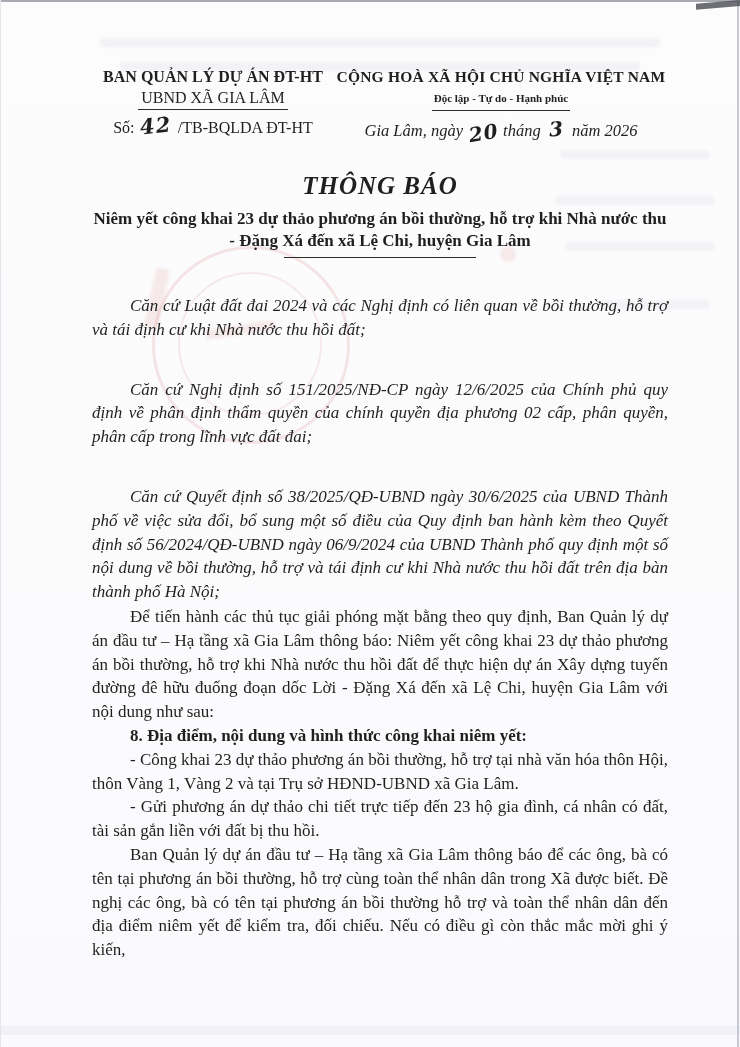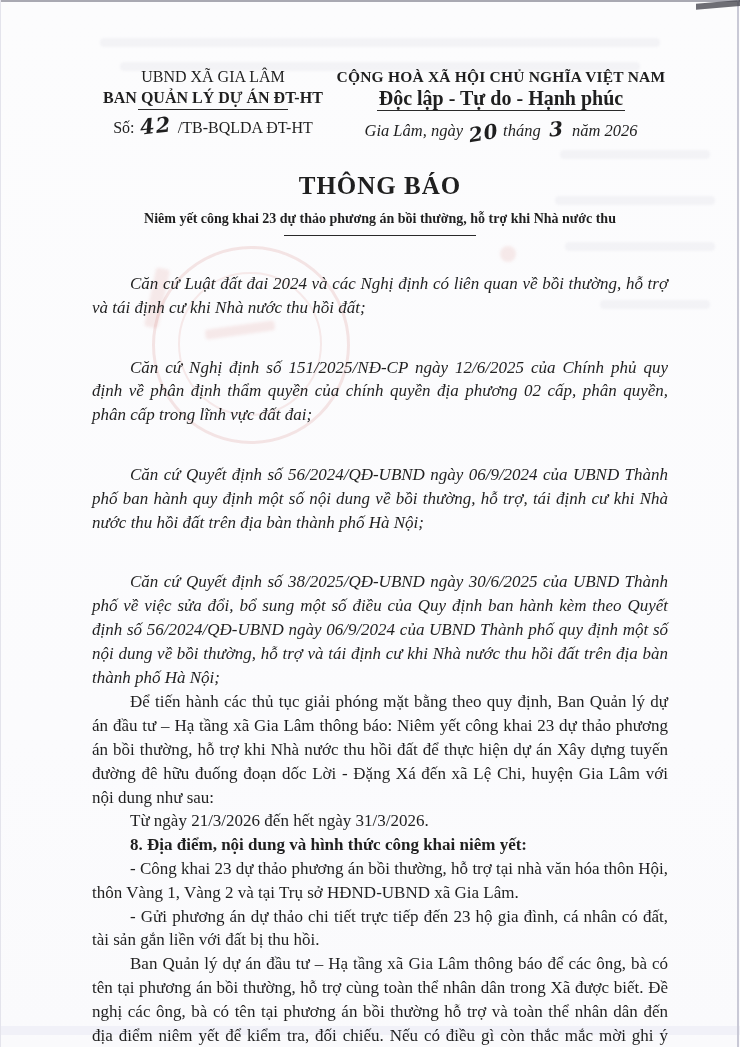--- a/index.html
+++ b/index.html
@@ -35,29 +35,29 @@
   .s3{left:500px;top:246px;width:16px;height:16px;border-radius:50%;}
   
   .content{position:relative;z-index:1;}
   .hdr{display:flex;width:100%;}
   .hdr-left{flex:0 0 42%;text-align:center;}
   .hdr-right{flex:0 0 58%;text-align:center;}
   .hdr-line{font-size:16px;line-height:21px;}
   .b{font-weight:bold;}
   .rule-sm{height:0;border-top:1.5px solid #2a2a2a;width:150px;margin:1px auto 2px;}
   .doc-number{font-size:16px;margin-top:3px;white-space:nowrap;}
-  .motto{font-size:20px;line-height:22px;font-weight:bold;display:inline-block;border-bottom:1.5px solid #2a2a2a;padding:0 2px 1px;}
+  .motto{font-size:11px;line-height:22px;font-weight:bold;display:inline-block;border-bottom:1.5px solid #2a2a2a;padding:0 2px 1px;}
   .nation{font-size:15.5px;line-height:21px;font-weight:bold;letter-spacing:.2px;}
   .date-line{font-style:italic;font-size:16.5px;margin-top:6px;white-space:nowrap;}
   .hand{display:inline-block;font-family:"DejaVu Serif",serif;font-style:italic;font-weight:600;font-size:20px;transform:rotate(-7deg);letter-spacing:1px;}
   .hand-day{transform:rotate(-9deg) translateY(4px);margin:0 1px;}
   .hand-month{transform:rotate(-4deg);margin:0 4px;}
   .hand-num{font-size:21px;margin:0 3px 0 1px;transform:rotate(-6deg);}
-  .title{font-size:25px;font-weight:bold;text-align:center;letter-spacing:1px;margin-top:30px;line-height:30px;}
-  .subtitle{font-weight:bold;font-size:14px;line-height:22px;text-align:center;margin-top:7px;}
+  .title{font-size:25px;font-weight:bold;text-align:center;letter-spacing:1px;margin-top:30px;line-height:30px;font-style:italic;}
+  .subtitle{font-weight:bold;font-size:17px;line-height:22px;text-align:center;margin-top:7px;}
   .sub-rule{height:0;border-top:1.6px solid #2a2a2a;width:192px;margin:5px auto 0;}
   .docbody{margin-top:13px;}
   .docbody p{margin:0;font-size:17px;line-height:23.8px;text-align:justify;text-indent:38px;}
   .docbody p.it{font-style:italic;margin-top:36px;}
   .docbody p.bh{font-weight:bold;text-align:left;}
   .docbody p.sp{margin-top:1px;}
 </style>
 </head>
 <body>
 
@@ -77,22 +77,22 @@
   <div class="stamp-ring"></div>
   <div class="stamp-ring-inner"></div>
   <div class="stamp-smudge s1"></div>
   <div class="stamp-smudge s2"></div>
   <div class="stamp-smudge s3"></div>
 
   <div class="content">
 
     <div class="hdr">
       <div class="hdr-left">
+        <div class="hdr-line b">BAN QUẢN LÝ DỰ ÁN ĐT-HT</div>
         <div class="hdr-line">UBND XÃ GIA LÂM</div>
-        <div class="hdr-line b">BAN QUẢN LÝ DỰ ÁN ĐT-HT</div>
         <div class="rule-sm"></div>
         <div class="doc-number">
           <span>Số:</span>
           <span class="hand hand-num">42</span>
           <span>/TB-BQLDA ĐT-HT</span>
         </div>
       </div>
       <div class="hdr-right">
         <div class="nation">CỘNG HOÀ XÃ HỘI CHỦ NGHĨA VIỆT NAM</div>
         <div><span class="motto">Độc lập - Tự do - Hạnh phúc</span></div>
@@ -102,29 +102,28 @@
           <span>tháng</span>
           <span class="hand hand-month">3</span>
           <span>năm 2026</span>
         </div>
       </div>
     </div>
 
     <div class="title">THÔNG BÁO</div>
     <div class="subtitle">
       <div>Niêm yết công khai 23 dự thảo phương án bồi thường, hỗ trợ khi Nhà nước thu</div>
+      <div>- Đặng Xá đến xã Lệ Chi, huyện Gia Lâm</div>
       <div class="sub-rule"></div>
     </div>
 
     <div class="docbody">
       <p class="it">Căn cứ Luật đất đai 2024 và các Nghị định có liên quan về bồi thường, hỗ trợ và tái định cư khi Nhà nước thu hồi đất;</p>
       <p class="it">Căn cứ Nghị định số 151/2025/NĐ-CP ngày 12/6/2025 của Chính phủ quy định về phân định thẩm quyền của chính quyền địa phương 02 cấp, phân quyền, phân cấp trong lĩnh vực đất đai;</p>
-      <p class="it">Căn cứ Quyết định số 56/2024/QĐ-UBND ngày 06/9/2024 của UBND Thành phố ban hành quy định một số nội dung về bồi thường, hỗ trợ, tái định cư khi Nhà nước thu hồi đất trên địa bàn thành phố Hà Nội;</p>
       <p class="it">Căn cứ Quyết định số 38/2025/QĐ-UBND ngày 30/6/2025 của UBND Thành phố về việc sửa đổi, bổ sung một số điều của Quy định ban hành kèm theo Quyết định số 56/2024/QĐ-UBND ngày 06/9/2024 của UBND Thành phố quy định một số nội dung về bồi thường, hỗ trợ và tái định cư khi Nhà nước thu hồi đất trên địa bàn thành phố Hà Nội;</p>
       <p class="sp">Để tiến hành các thủ tục giải phóng mặt bằng theo quy định, Ban Quản lý dự án đầu tư – Hạ tầng xã Gia Lâm thông báo: Niêm yết công khai 23 dự thảo phương án bồi thường, hỗ trợ khi Nhà nước thu hồi đất để thực hiện dự án Xây dựng tuyến đường đê hữu đuống đoạn dốc Lời - Đặng Xá đến xã Lệ Chi, huyện Gia Lâm với nội dung như sau:</p>
-      <p>Từ ngày 21/3/2026 đến hết ngày 31/3/2026.</p>
       <p class="bh">8. Địa điểm, nội dung và hình thức công khai niêm yết:</p>
       <p>- Công khai 23 dự thảo phương án bồi thường, hỗ trợ tại nhà văn hóa thôn Hội, thôn Vàng 1, Vàng 2 và tại Trụ sở HĐND-UBND xã Gia Lâm.</p>
       <p>- Gửi phương án dự thảo chi tiết trực tiếp đến 23 hộ gia đình, cá nhân có đất, tài sản gắn liền với đất bị thu hồi.</p>
       <p>Ban Quản lý dự án đầu tư – Hạ tầng xã Gia Lâm thông báo để các ông, bà có tên tại phương án bồi thường, hỗ trợ cùng toàn thể nhân dân trong Xã được biết. Đề nghị các ông, bà có tên tại phương án bồi thường hỗ trợ và toàn thể nhân dân đến địa điểm niêm yết để kiểm tra, đối chiếu. Nếu có điều gì còn thắc mắc mời ghi ý kiến,</p>
     </div>
   </div>
 </div>
 
 </body></html>

